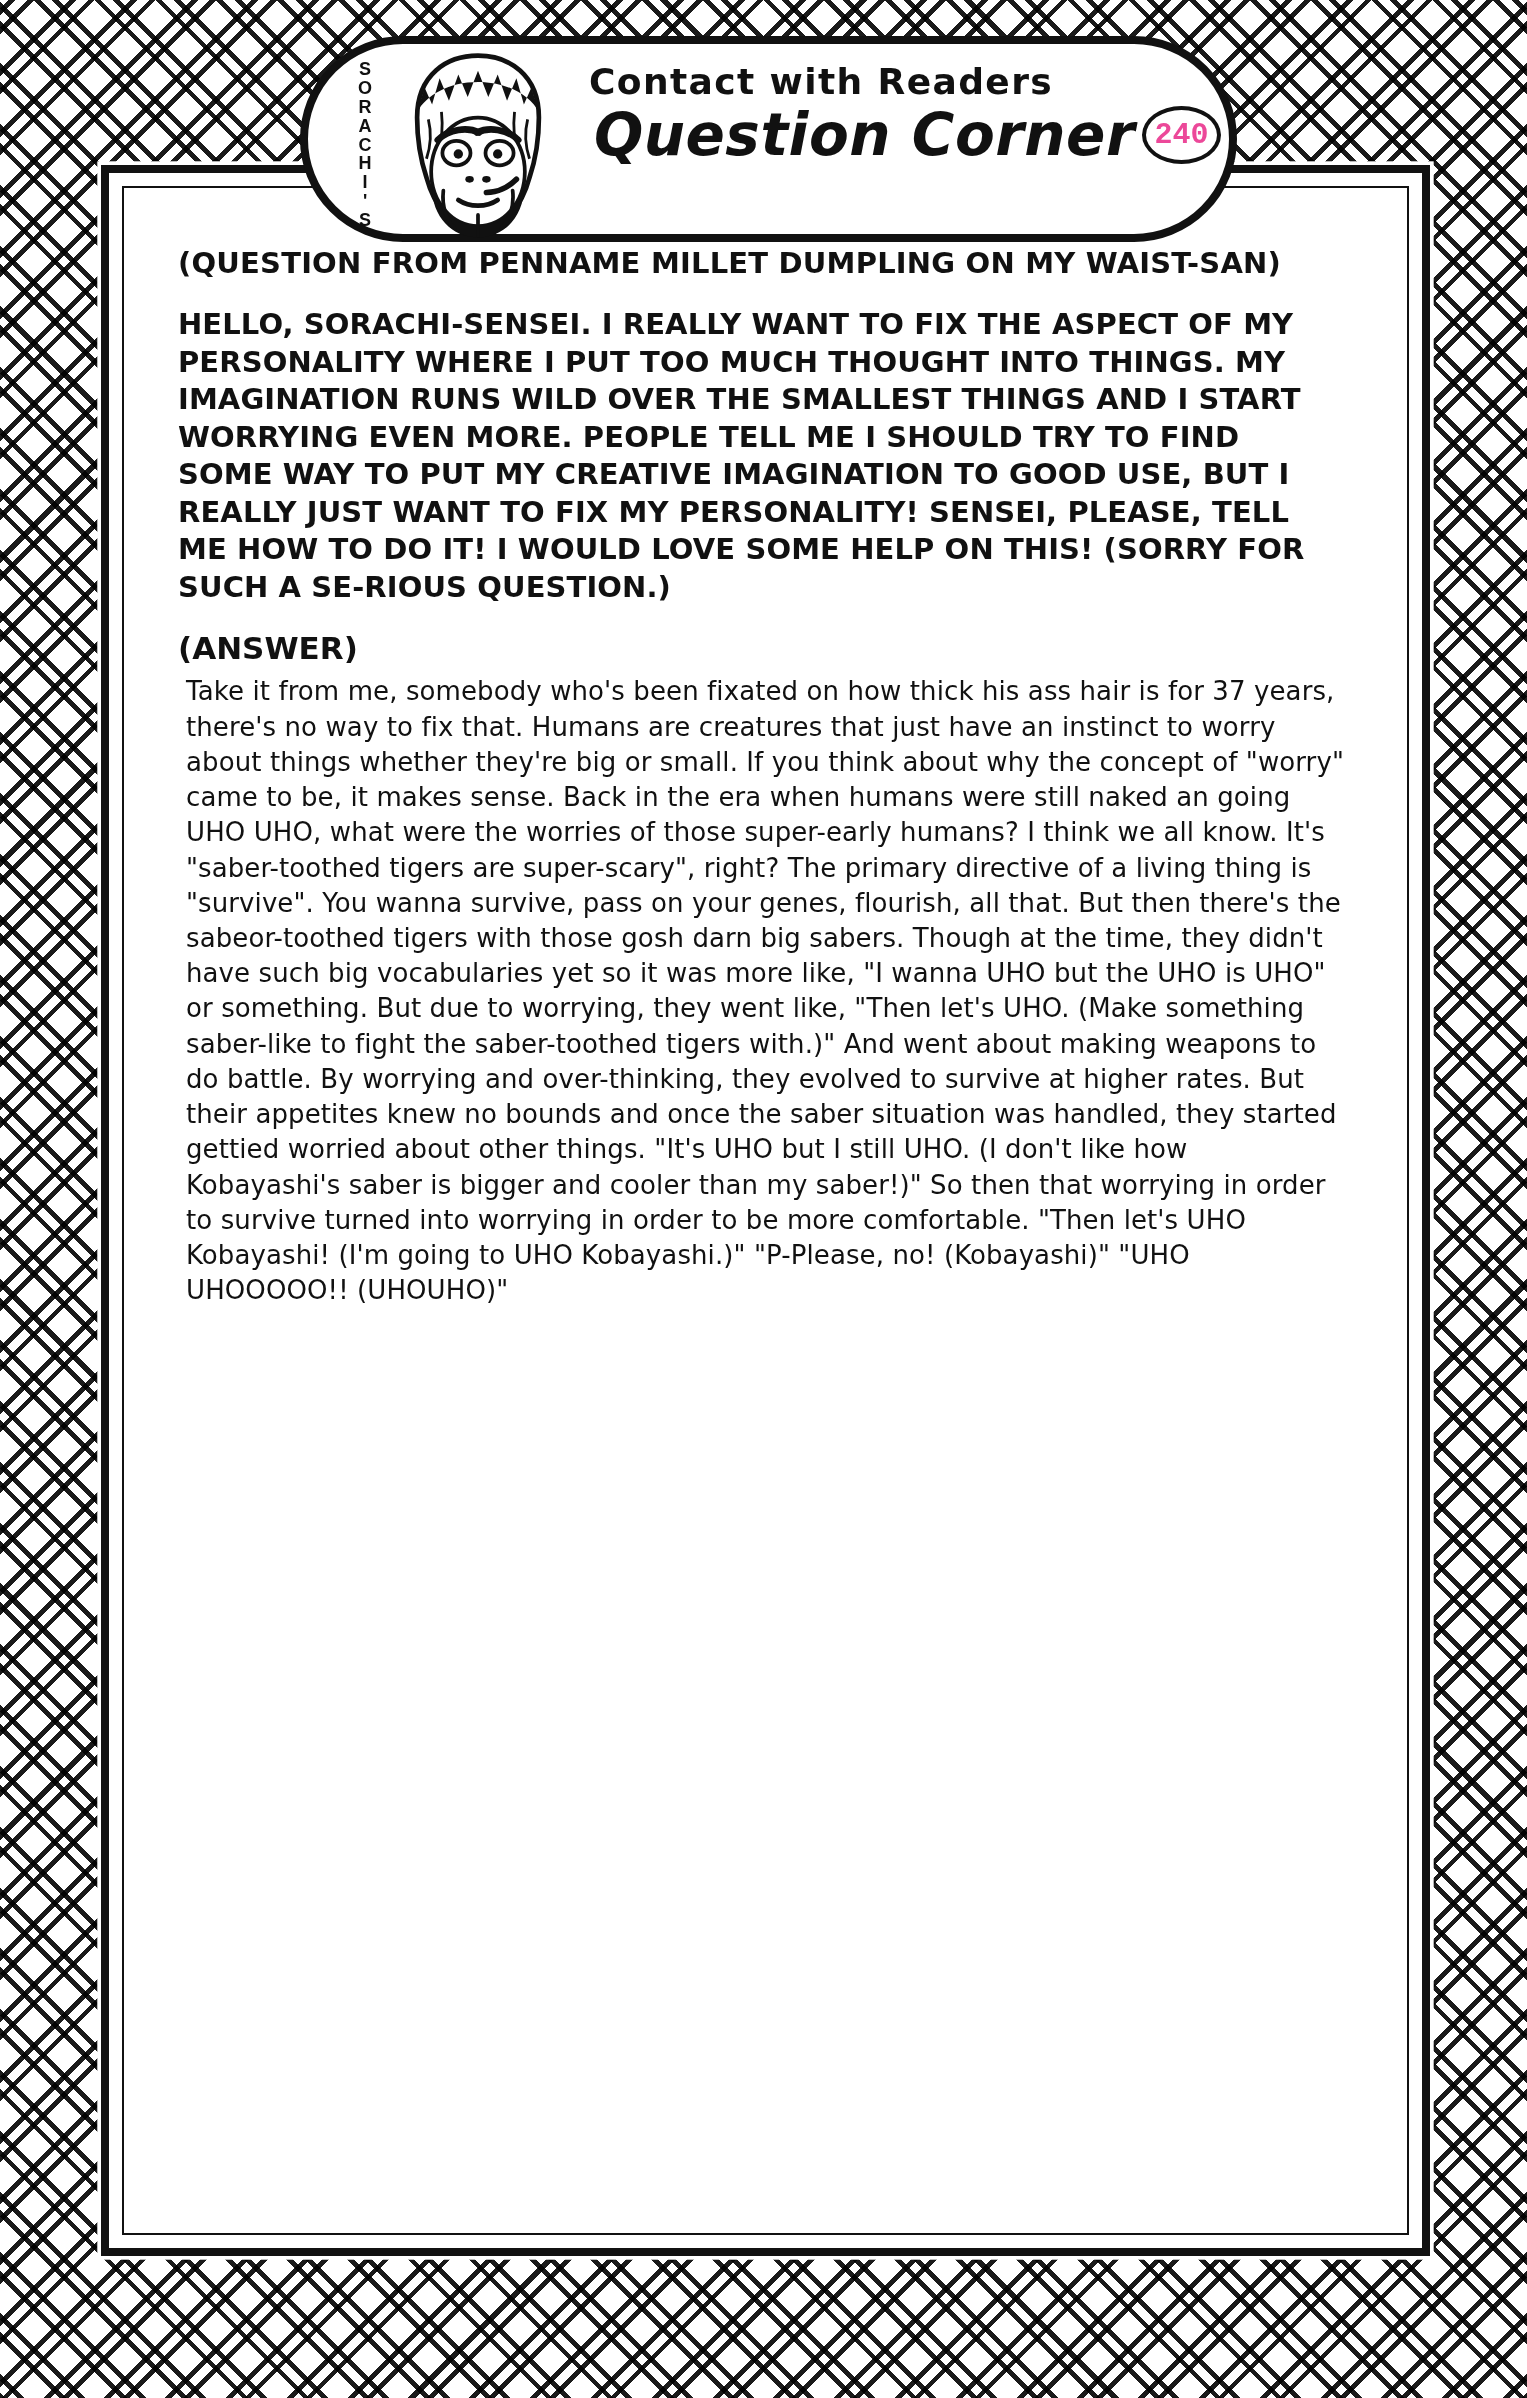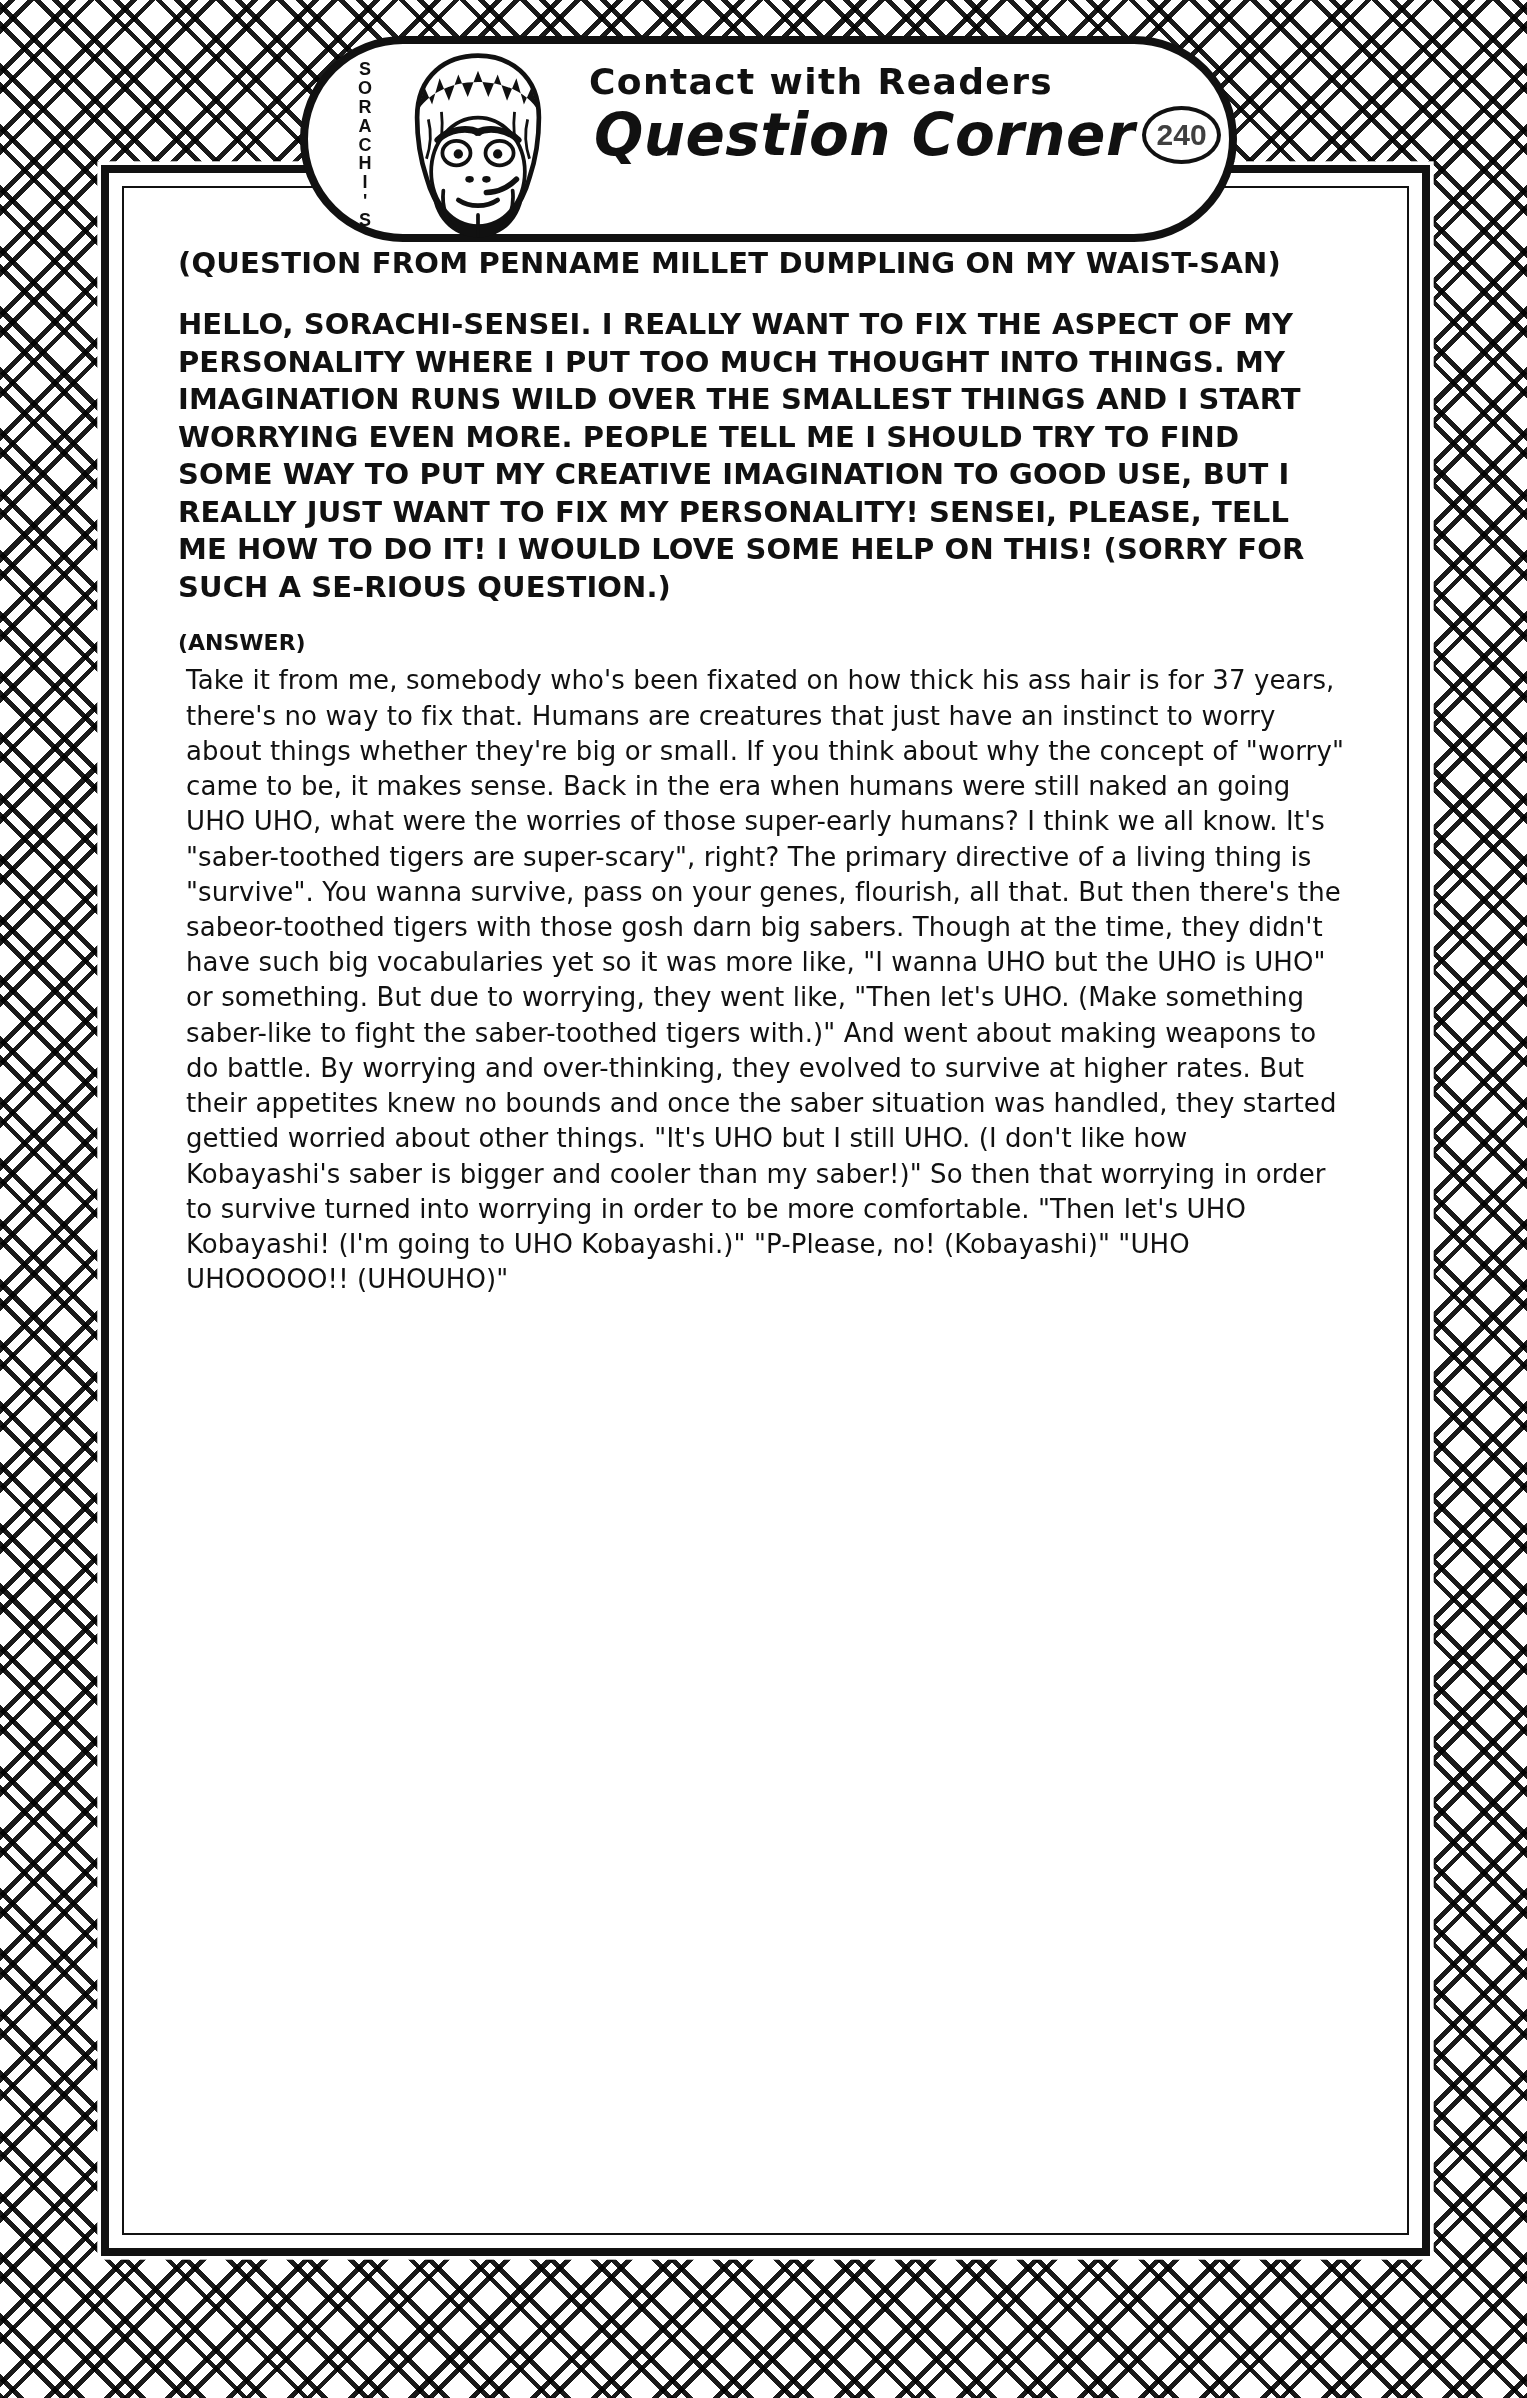--- a/index.html
+++ b/index.html
@@ -112,24 +112,24 @@
     color:#111;
     line-height:1;
   }
   #qc-number {
     width:79px; height:58px;
     border:4.7px solid #111;
     border-radius:50%;
     display:flex;
     align-items:center;
     justify-content:center;
-    font-family:Liberation Sans, sans-serif;
+    font-family:Liberation Mono, monospace;
     font-weight:bold;
     font-size:30px;
-    color:#404040;
+    color:#ec4899;
   }
 
   
   .q-head {
     font-family:"DejaVu Sans", sans-serif;
     font-weight:bold;
     font-size:29px;
     line-height:1.28;
     letter-spacing:0.2px;
     color:#111;
@@ -143,21 +143,21 @@
     line-height:1.295;
     letter-spacing:0.1px;
     color:#111;
     margin:0 0 24px 0;
     max-width:1152px;
     white-space:pre-line;
   }
   .a-head {
     font-family:"DejaVu Sans", sans-serif;
     font-weight:bold;
-    font-size:22px;
+    font-size:31px;
     color:#111;
     margin:0 0 5.6px 0;
   }
   .a-body {
     font-family:"DejaVu Sans", sans-serif;
     font-size:26px;
     line-height:1.355;
     letter-spacing:0.1px;
     color:#111;
     margin:8px;

